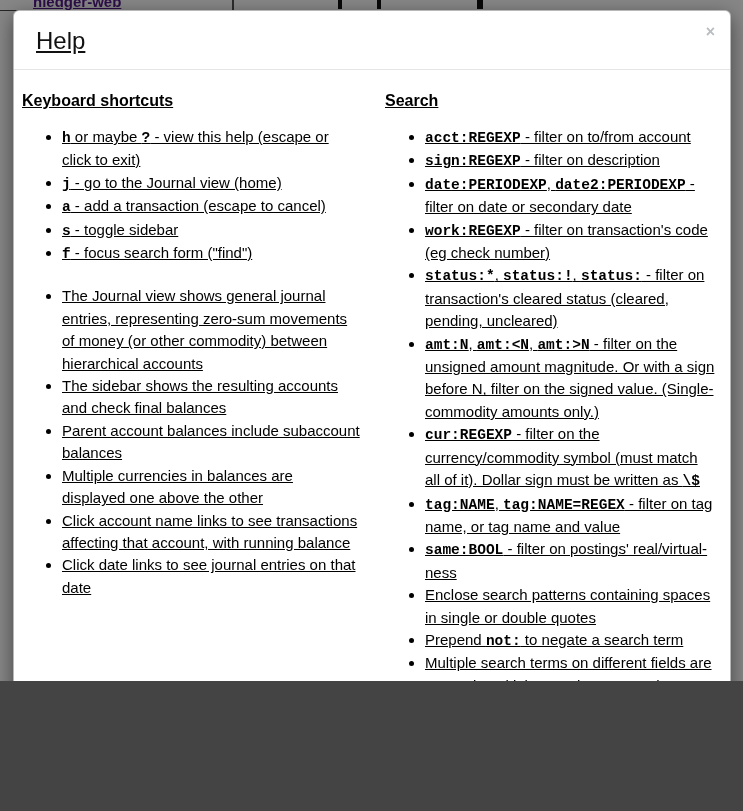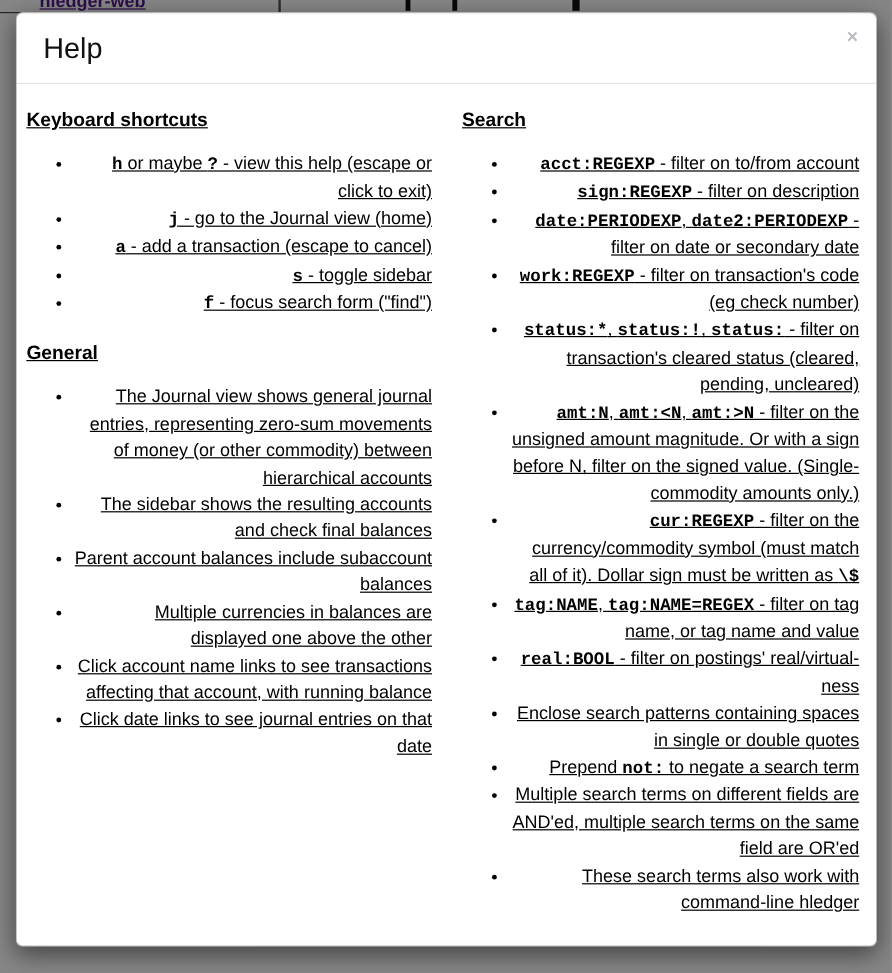--- a/index.html
+++ b/index.html
@@ -1,21 +1,21 @@
 <!DOCTYPE html>
 <html><head>
 <meta charset="utf-8">
 <style>
   * { box-sizing: border-box; margin: 0; padding: 0; }
   html, body { background: #444; }
   body { font-family: "Liberation Sans", sans-serif; }
   .viewport {
     position: relative;
     width: 743px;
-    height: 811px;
+    height: 681px;
     margin: 0 auto;
     background: #fff;
     overflow: hidden;
   }
   
   .bg-strip {
     position: absolute; top: 0; left: 0;
     width: 233px; height: 11px;
     border-bottom: 1px solid #4a4a4a;
   }
@@ -48,21 +48,21 @@
     box-shadow: 0 6px 20px rgba(0,0,0,0.5);
     overflow: hidden;
   }
   .modal-header {
     position: relative;
     padding: 15px 20px 13px 22px;
     border-bottom: 1px solid #e5e5e5;
   }
   .modal-title {
     font-size: 24px; font-weight: 400;
-    color: #111; line-height: 30px;
+    color: #111; line-height: 30px; text-decoration: underline;
   }
   .close-btn {
     position: absolute; top: 13px; right: 15px;
     font-size: 16px; font-weight: bold; line-height: 16px;
     color: #b9bcc0; cursor: pointer;
     font-family: "Liberation Sans", sans-serif;
   }
   .modal-body {
     display: flex;
     padding: 21px 8px 20px 8px;
@@ -70,21 +70,21 @@
   .col { width: 50%; font-size: 15px; line-height: 22.4px; color: #000; }
   .col-left  { padding-right: 12px; }
   .col-right { padding-left: 13px; padding-right: 6px; }
   .help-section { margin-bottom: 20px; text-decoration: underline; }
   .help-section:last-child { margin-bottom: 12px; }
   .section-heading {
     font-size: 16px; font-weight: bold; color: #000;
     line-height: 19px; margin: 0 0 16px 0;
   }
   .help-list { margin: 0; padding-left: 40px; list-style: disc; }
-  .help-list li { margin: 0; text-align: right; }
+  .help-list li { margin: 0; }
   code {
     font-family: "Liberation Mono", monospace;
     font-weight: bold;
     font-size: 14.5px;
     color: #000;
   }
 </style>
 </head>
 <body>
 
@@ -113,21 +113,20 @@
             <h3 class="section-heading">Keyboard shortcuts</h3>
             <ul class="help-list">
               <li><code>h</code> or maybe <code>?</code> - view this help (escape or click to exit)</li>
               <li><code>j</code> - go to the Journal view (home)</li>
               <li><code>a</code> - add a transaction (escape to cancel)</li>
               <li><code>s</code> - toggle sidebar</li>
               <li><code>f</code> - focus search form ("find")</li>
             </ul>
           </div>
           <div class="help-section">
-            <h3 class="section-heading">General</h3>
             <ul class="help-list">
               <li>The Journal view shows general journal entries, representing zero-sum movements of money (or other commodity) between hierarchical accounts</li>
               <li>The sidebar shows the resulting accounts and check final balances</li>
               <li>Parent account balances include subaccount balances</li>
               <li>Multiple currencies in balances are displayed one above the other</li>
               <li>Click account name links to see transactions affecting that account, with running balance</li>
               <li>Click date links to see journal entries on that date</li>
             </ul>
           </div>
         </div>
@@ -136,21 +135,21 @@
             <h3 class="section-heading">Search</h3>
             <ul class="help-list">
               <li><code>acct:REGEXP</code> - filter on to/from account</li>
               <li><code>sign:REGEXP</code> - filter on description</li>
               <li><code>date:PERIODEXP</code>, <code>date2:PERIODEXP</code> - filter on date or secondary date</li>
               <li><code>work:REGEXP</code> - filter on transaction's code (eg check number)</li>
               <li><code>status:*</code>, <code>status:!</code>, <code>status:</code> - filter on transaction's cleared status (cleared, pending, uncleared)</li>
               <li><code>amt:N</code>, <code>amt:&lt;N</code>, <code>amt:&gt;N</code> - filter on the unsigned amount magnitude. Or with a sign before N, filter on the signed value. (Single-commodity amounts only.)</li>
               <li><code>cur:REGEXP</code> - filter on the currency/commodity symbol (must match all of it). Dollar sign must be written as <code>\$</code></li>
               <li><code>tag:NAME</code>, <code>tag:NAME=REGEX</code> - filter on tag name, or tag name and value</li>
-              <li><code>real:BOOL</code> - filter on postings' real/virtual-ness</li>
+              <li><code>same:BOOL</code> - filter on postings' real/virtual-ness</li>
               <li>Enclose search patterns containing spaces in single or double quotes</li>
               <li>Prepend <code>not:</code> to negate a search term</li>
               <li>Multiple search terms on different fields are AND'ed, multiple search terms on the same field are OR'ed</li>
               <li>These search terms also work with command-line hledger</li>
             </ul>
           </div>
         </div>
     </div>
   </div>
 

